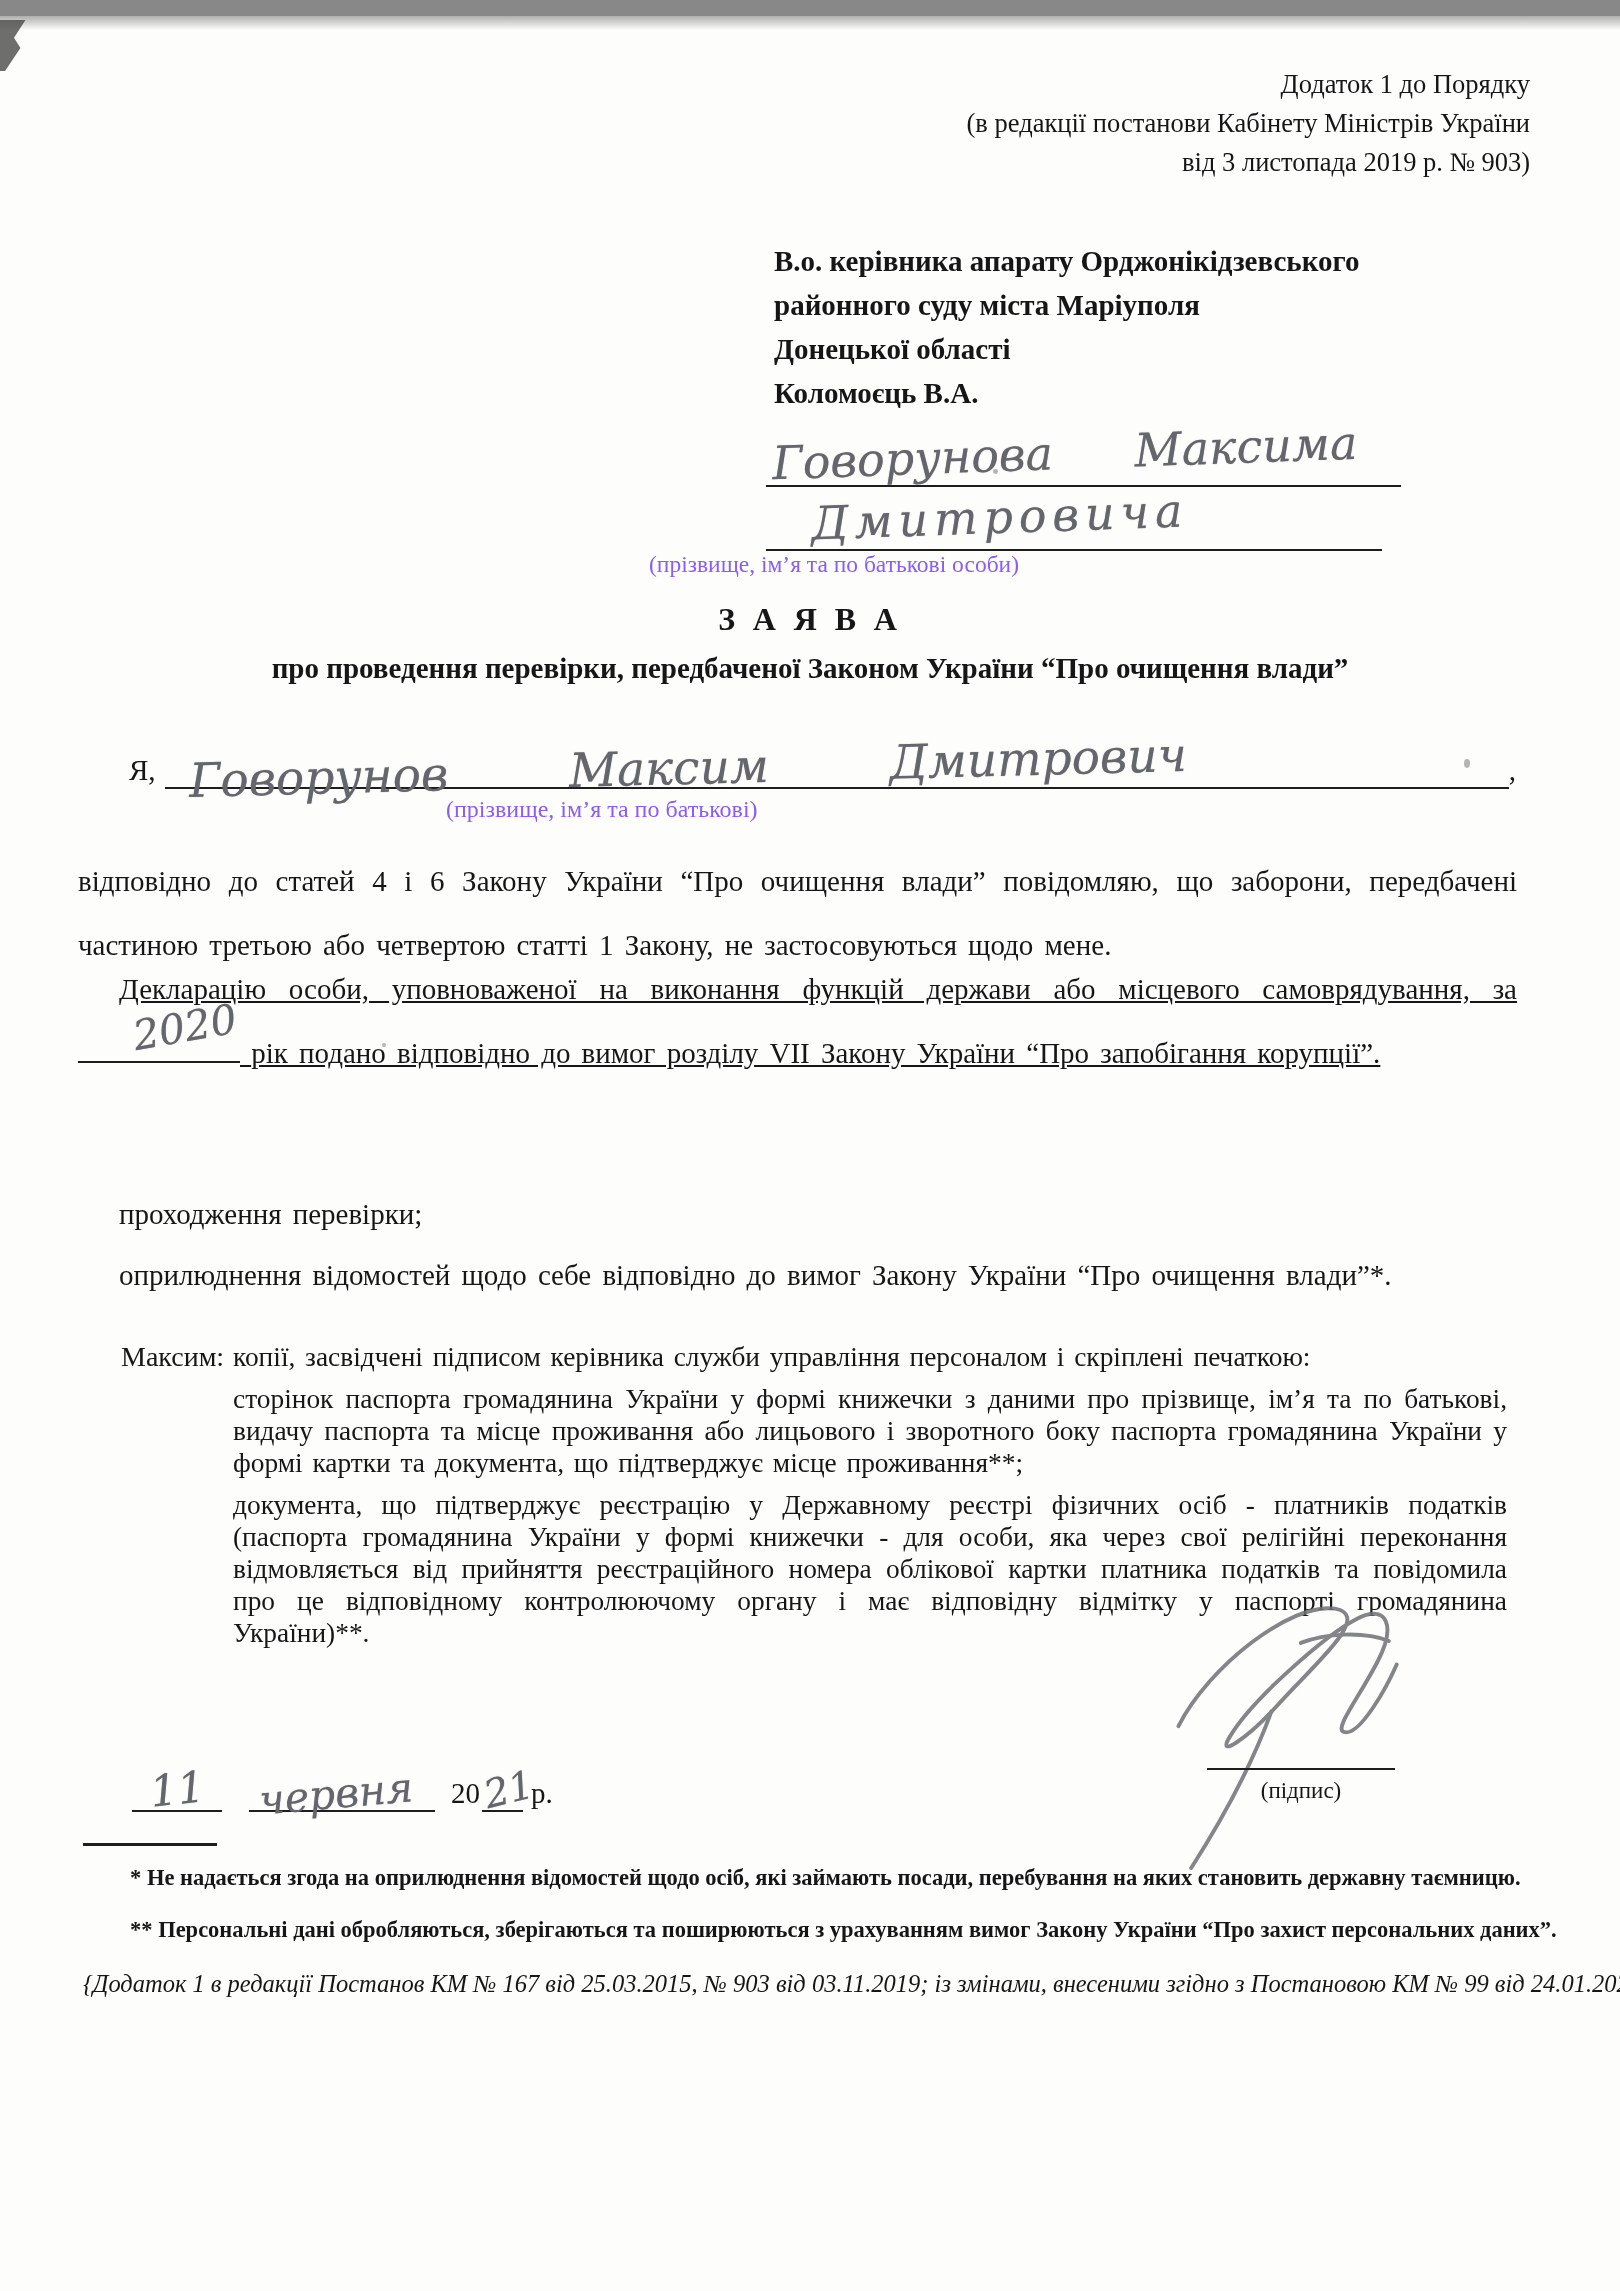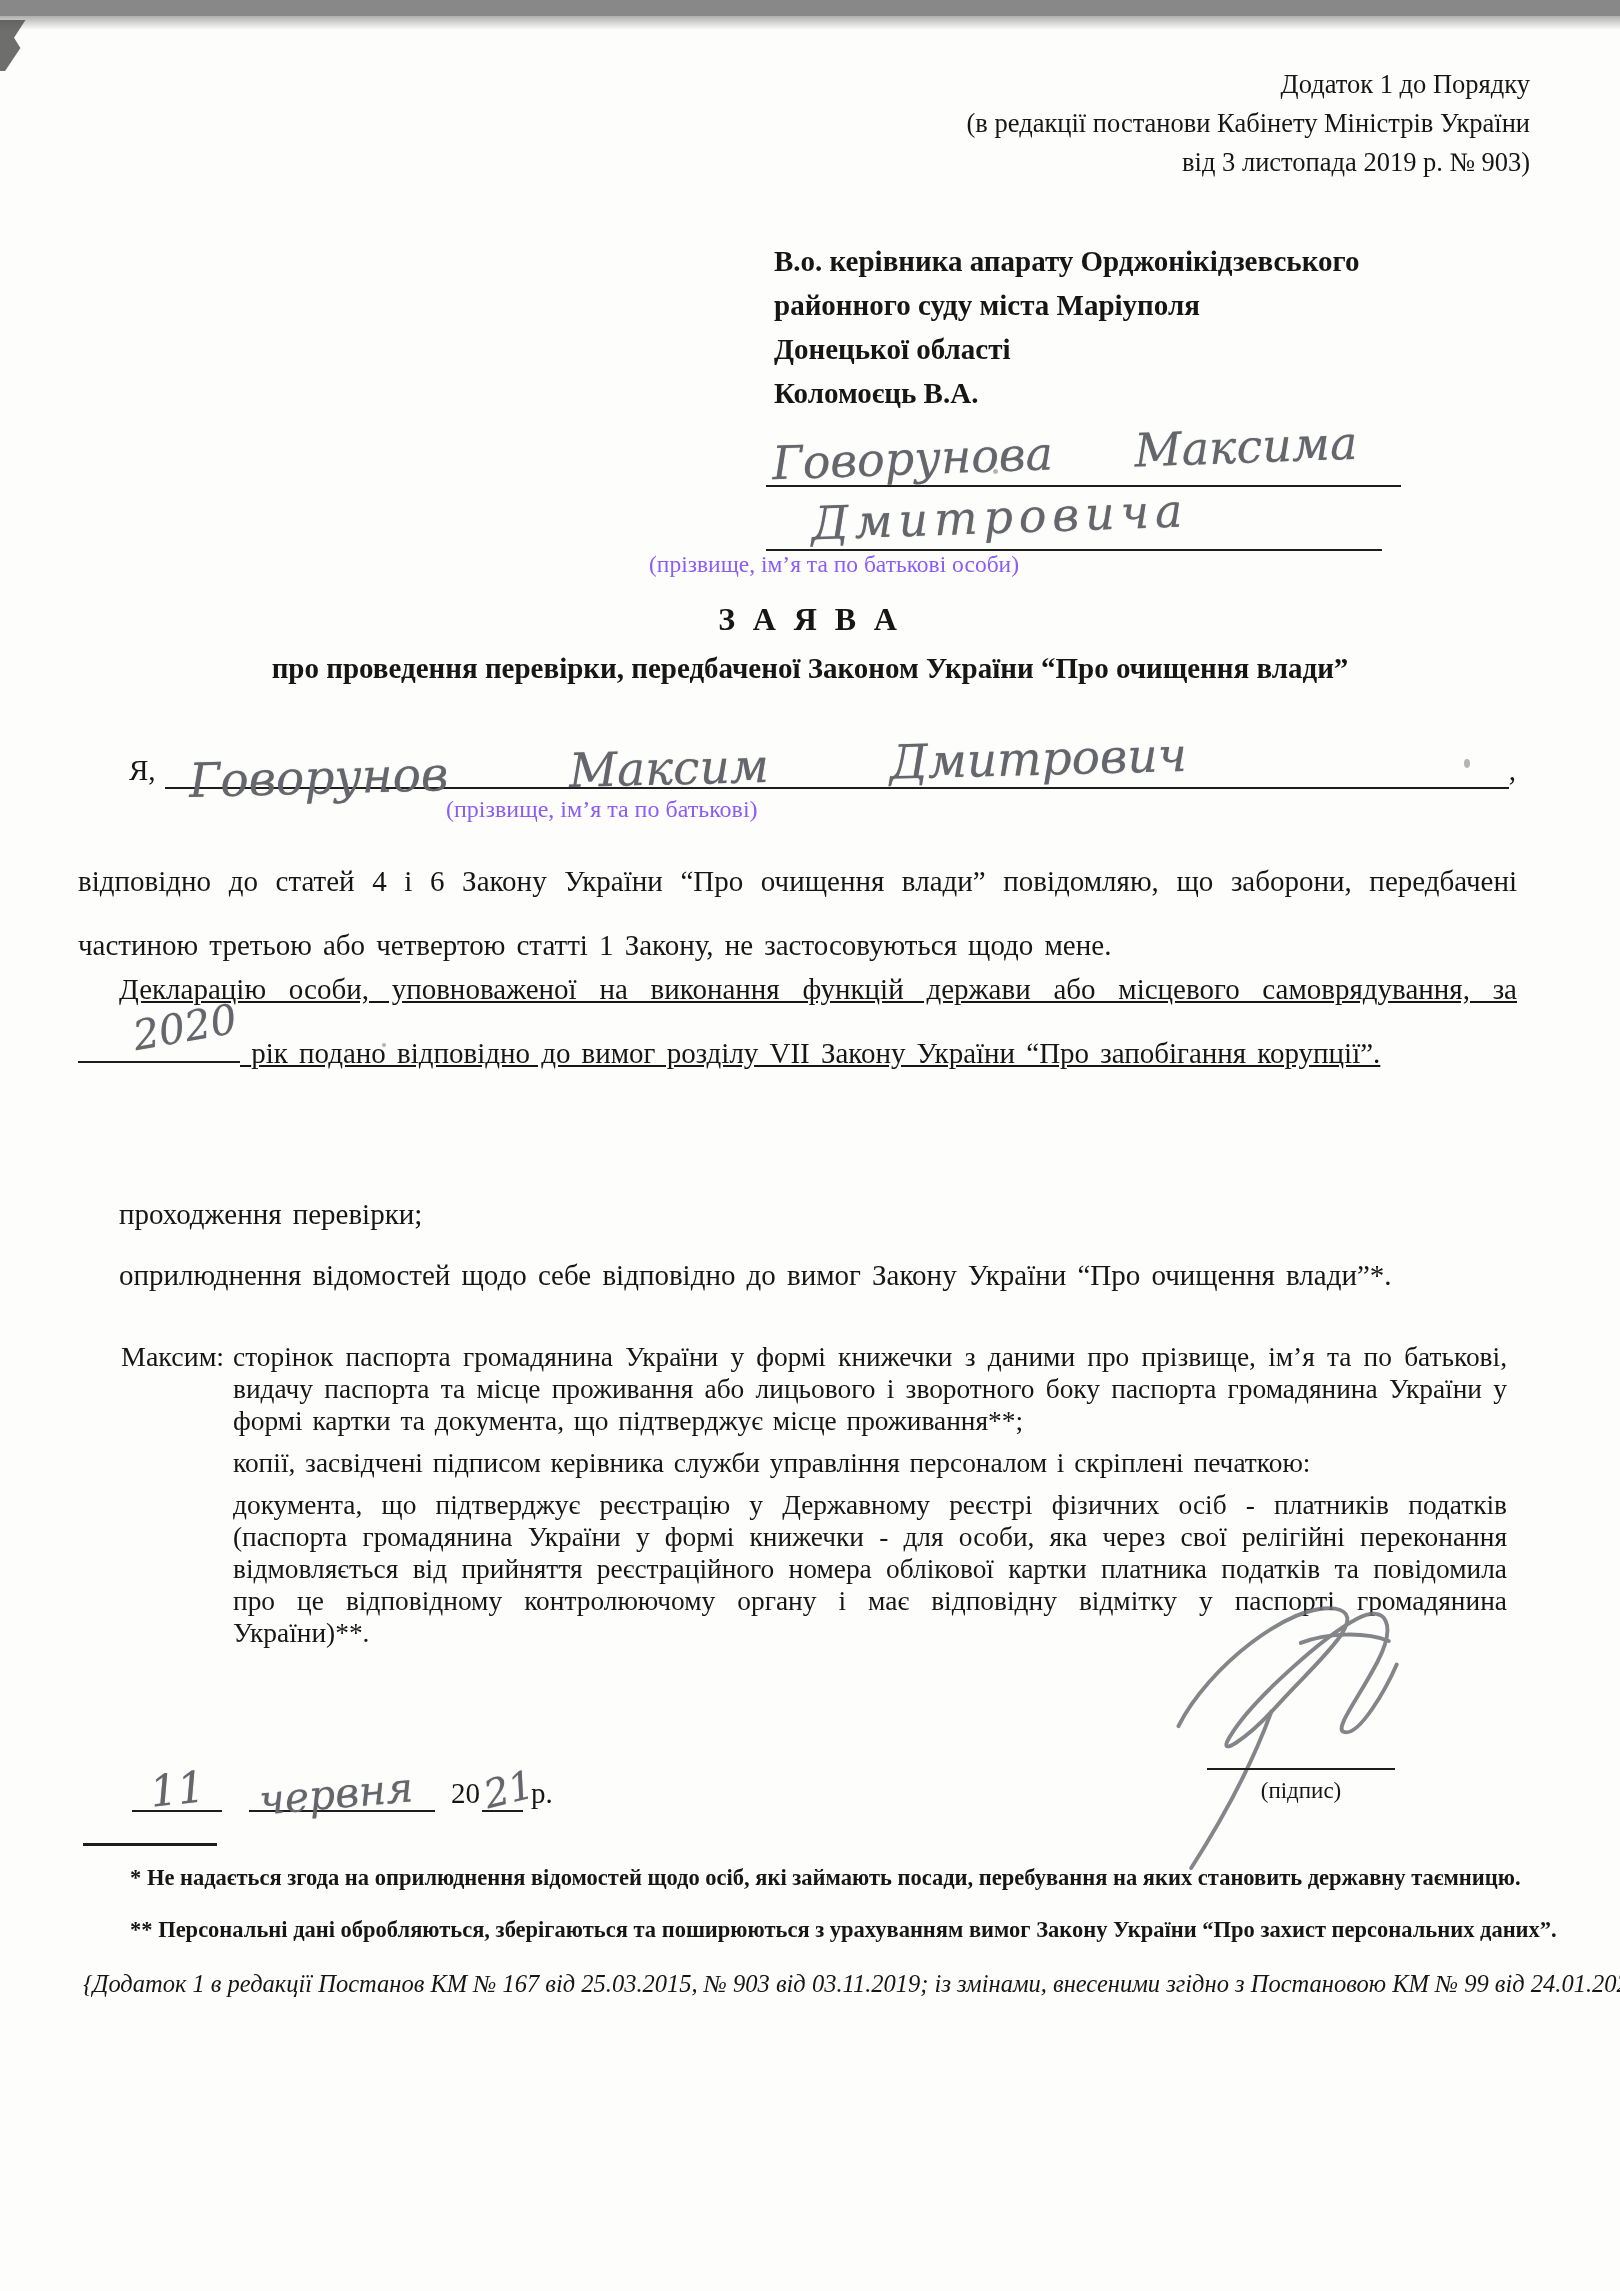--- a/index.html
+++ b/index.html
@@ -154,22 +154,22 @@
     </span>
     <span>рік подано відповідно до вимог розділу VII Закону України “Про запобігання корупції”.</span>
   </div>
 
   <div class="abs body-par consent-1 indent">проходження перевірки;</div>
   <div class="abs body-par consent-2 indent">оприлюднення відомостей щодо себе відповідно до вимог Закону України “Про очищення влади”*.</div>
 
   <div class="abs attachment">
     <span class="attachment-label">Максим:</span>
     <div class="attachment-items">
+      <p>копії, засвідчені підписом керівника служби управління персоналом і скріплені печаткою:</p>
       <p>сторінок паспорта громадянина України у формі книжечки з даними про прізвище, ім’я та по батькові, видачу паспорта та місце проживання або лицьового і зворотного боку паспорта громадянина України у формі картки та документа, що підтверджує місце проживання**;</p>
-      <p>копії, засвідчені підписом керівника служби управління персоналом і скріплені печаткою:</p>
       <p>документа, що підтверджує реєстрацію у Державному реєстрі фізичних осіб - платників податків (паспорта громадянина України у формі книжечки - для особи, яка через свої релігійні переконання відмовляється від прийняття реєстраційного номера облікової картки платника податків та повідомила про це відповідному контролюючому органу і має відповідну відмітку у паспорті громадянина України)**.</p>
     </div>
   </div>
 
   <div class="abs date-row">
     <span class="blankline blank-day">
       <span class="hw">11</span>
     </span>
     <span class="blankline blank-month">
       <span class="hw">червня</span>

